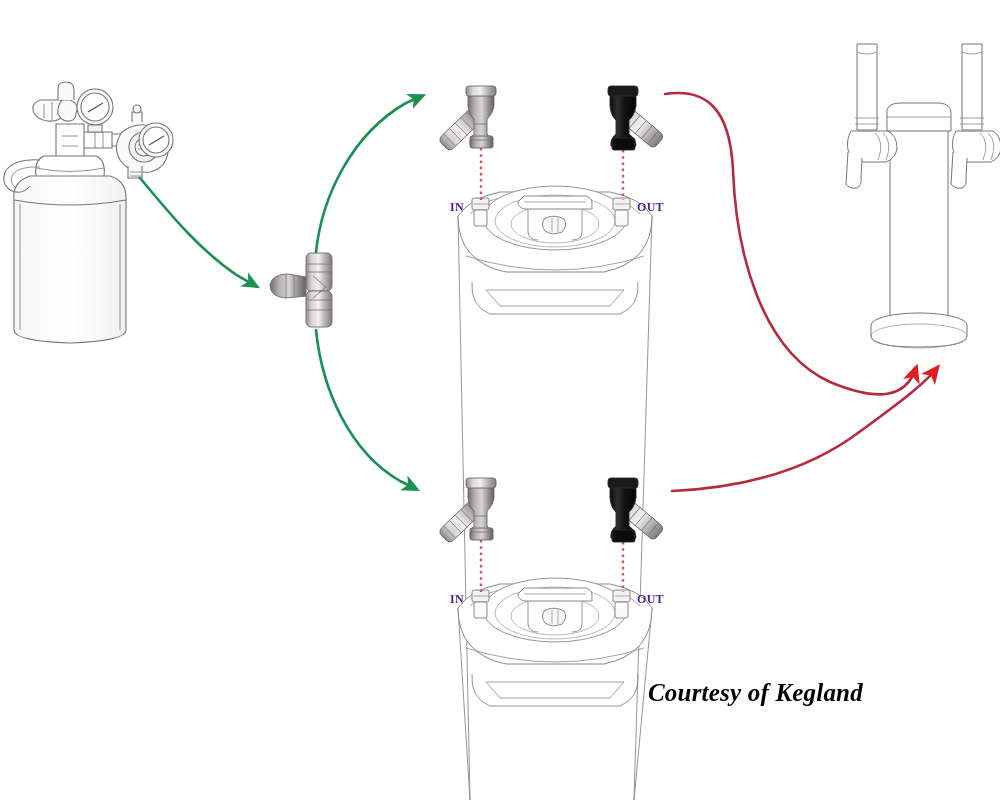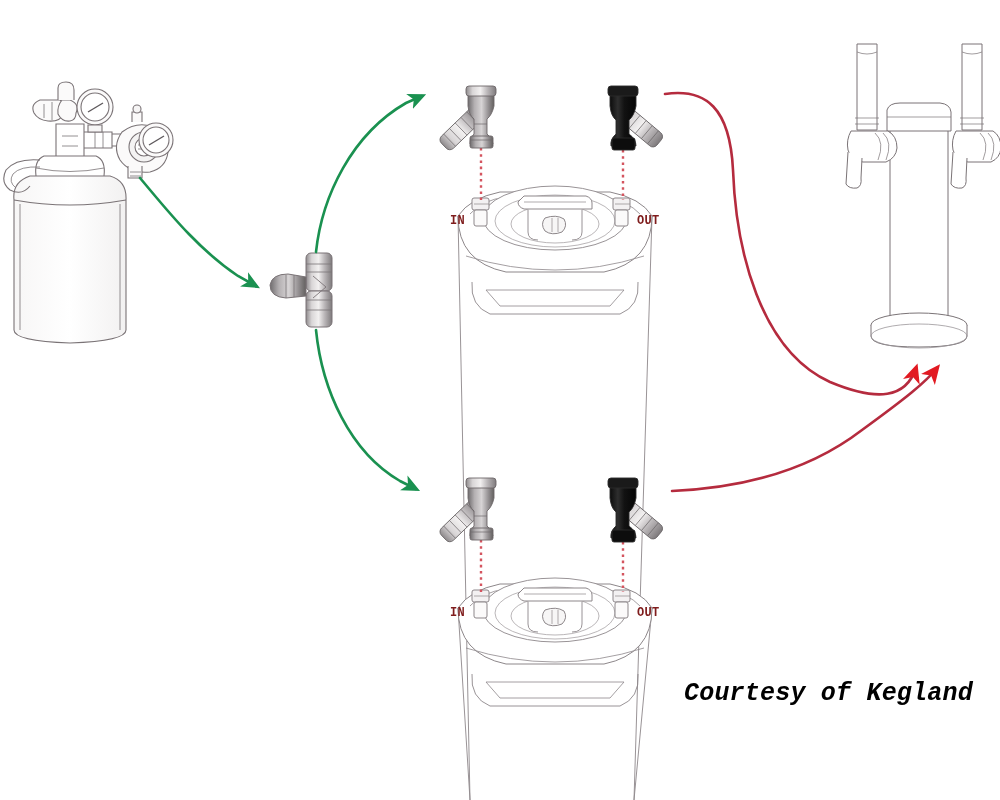--- a/index.html
+++ b/index.html
@@ -20,36 +20,35 @@
   }
   #diagram-svg {
     position: absolute;
     left: 0;
     top: 0;
     width: 1000px;
     height: 800px;
   }
   .lbl {
     position: absolute;
-    font-family: Liberation Mono, monospace;
+    font-family: Liberation Serif, serif;
     font-weight: bold;
-    color: #7f1d1d;
+    color: #4c1d95;
     white-space: nowrap;
     user-select: none;
-    margin-top: 14px;
   }
   .port-label {
     font-size: 12px;
     letter-spacing: 0.3px;
   }
   #credit {
     position: absolute;
-    left: 684px;
+    left: 648px;
     top: 679px;
-    font-family: Liberation Mono, monospace;
+    font-family: Liberation Serif, serif;
     font-weight: bold;
     font-style: italic;
     font-size: 25px;
     color: #000000;
     letter-spacing: 0.2px;
     white-space: nowrap;
   }
 </style>
 </head>
 <body>

